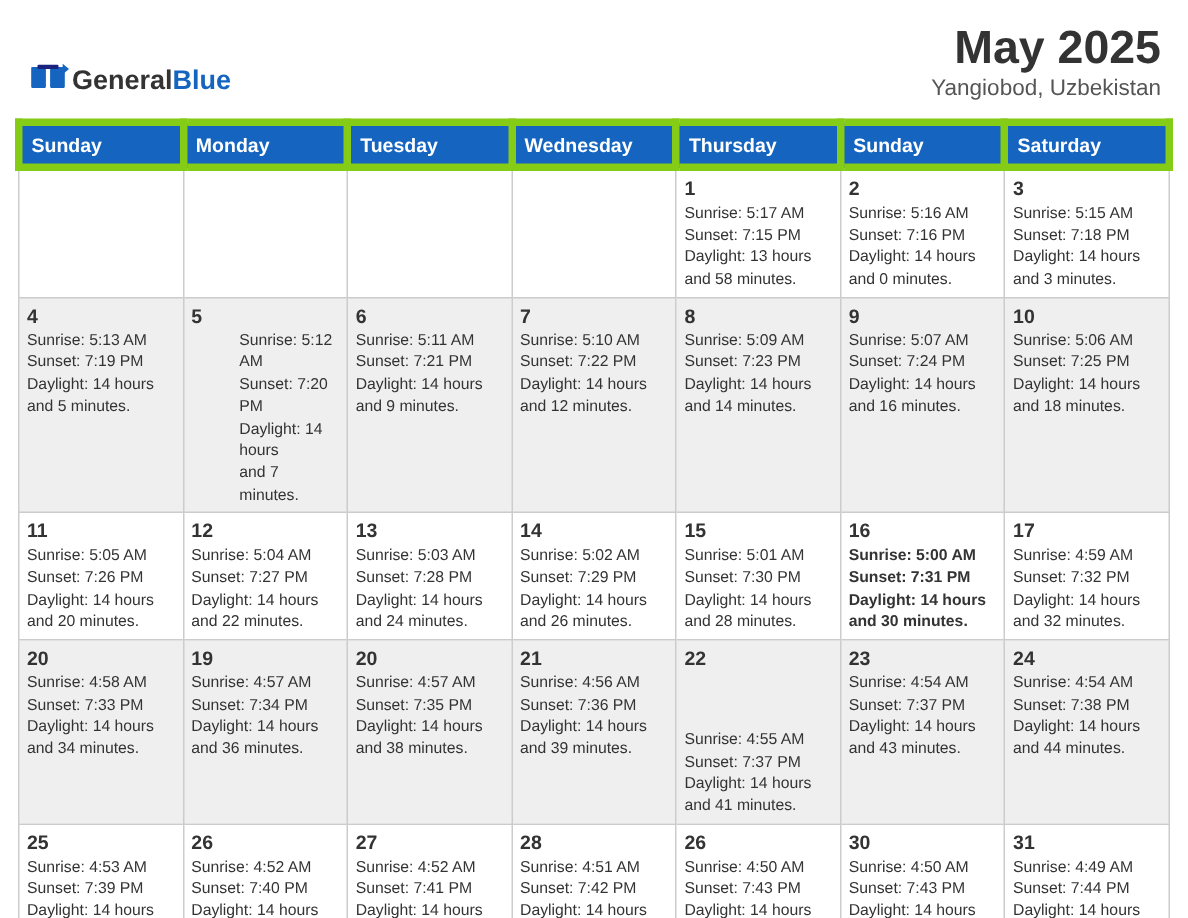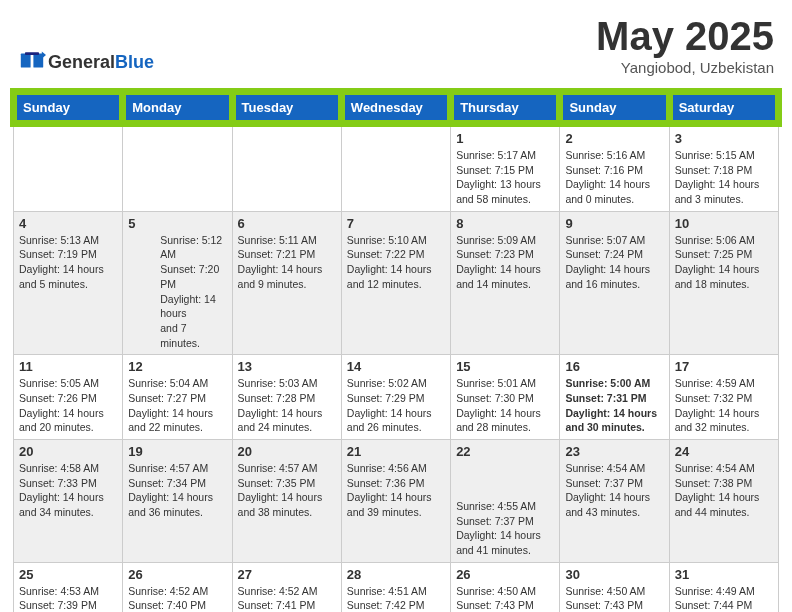--- a/index.html
+++ b/index.html
@@ -29,40 +29,40 @@
     .logo-blue { color: #1565c0; }
     .logo-icon {
       width: 28px;
       height: 28px;
       margin-right: 2px;
     }
     .title-block {
       text-align: right;
     }
     .month-year {
-      font-size: 40px;
+      font-size: 31px;
       font-weight: bold;
       color: #333;
     }
     .location {
       font-size: 15px;
       color: #555;
     }
     .calendar {
       width: 100%;
       border-collapse: collapse;
       border: 1px solid #ccc;
     }
     .calendar th {
       background: #1565c0;
       color: #fff;
       text-align: left;
       padding: 5px 6px;
       font-size: 13px;
-      border: 7px solid #84cc16;
+      border: 5px solid #84cc16;
     }
     .calendar td {
       border: 1px solid #ccc;
       vertical-align: top;
       padding: 4px 5px;
       width: calc(100%/7);
       min-height: 75px;
       background: #fff;
     }
     .calendar tr:nth-child(even) td {

